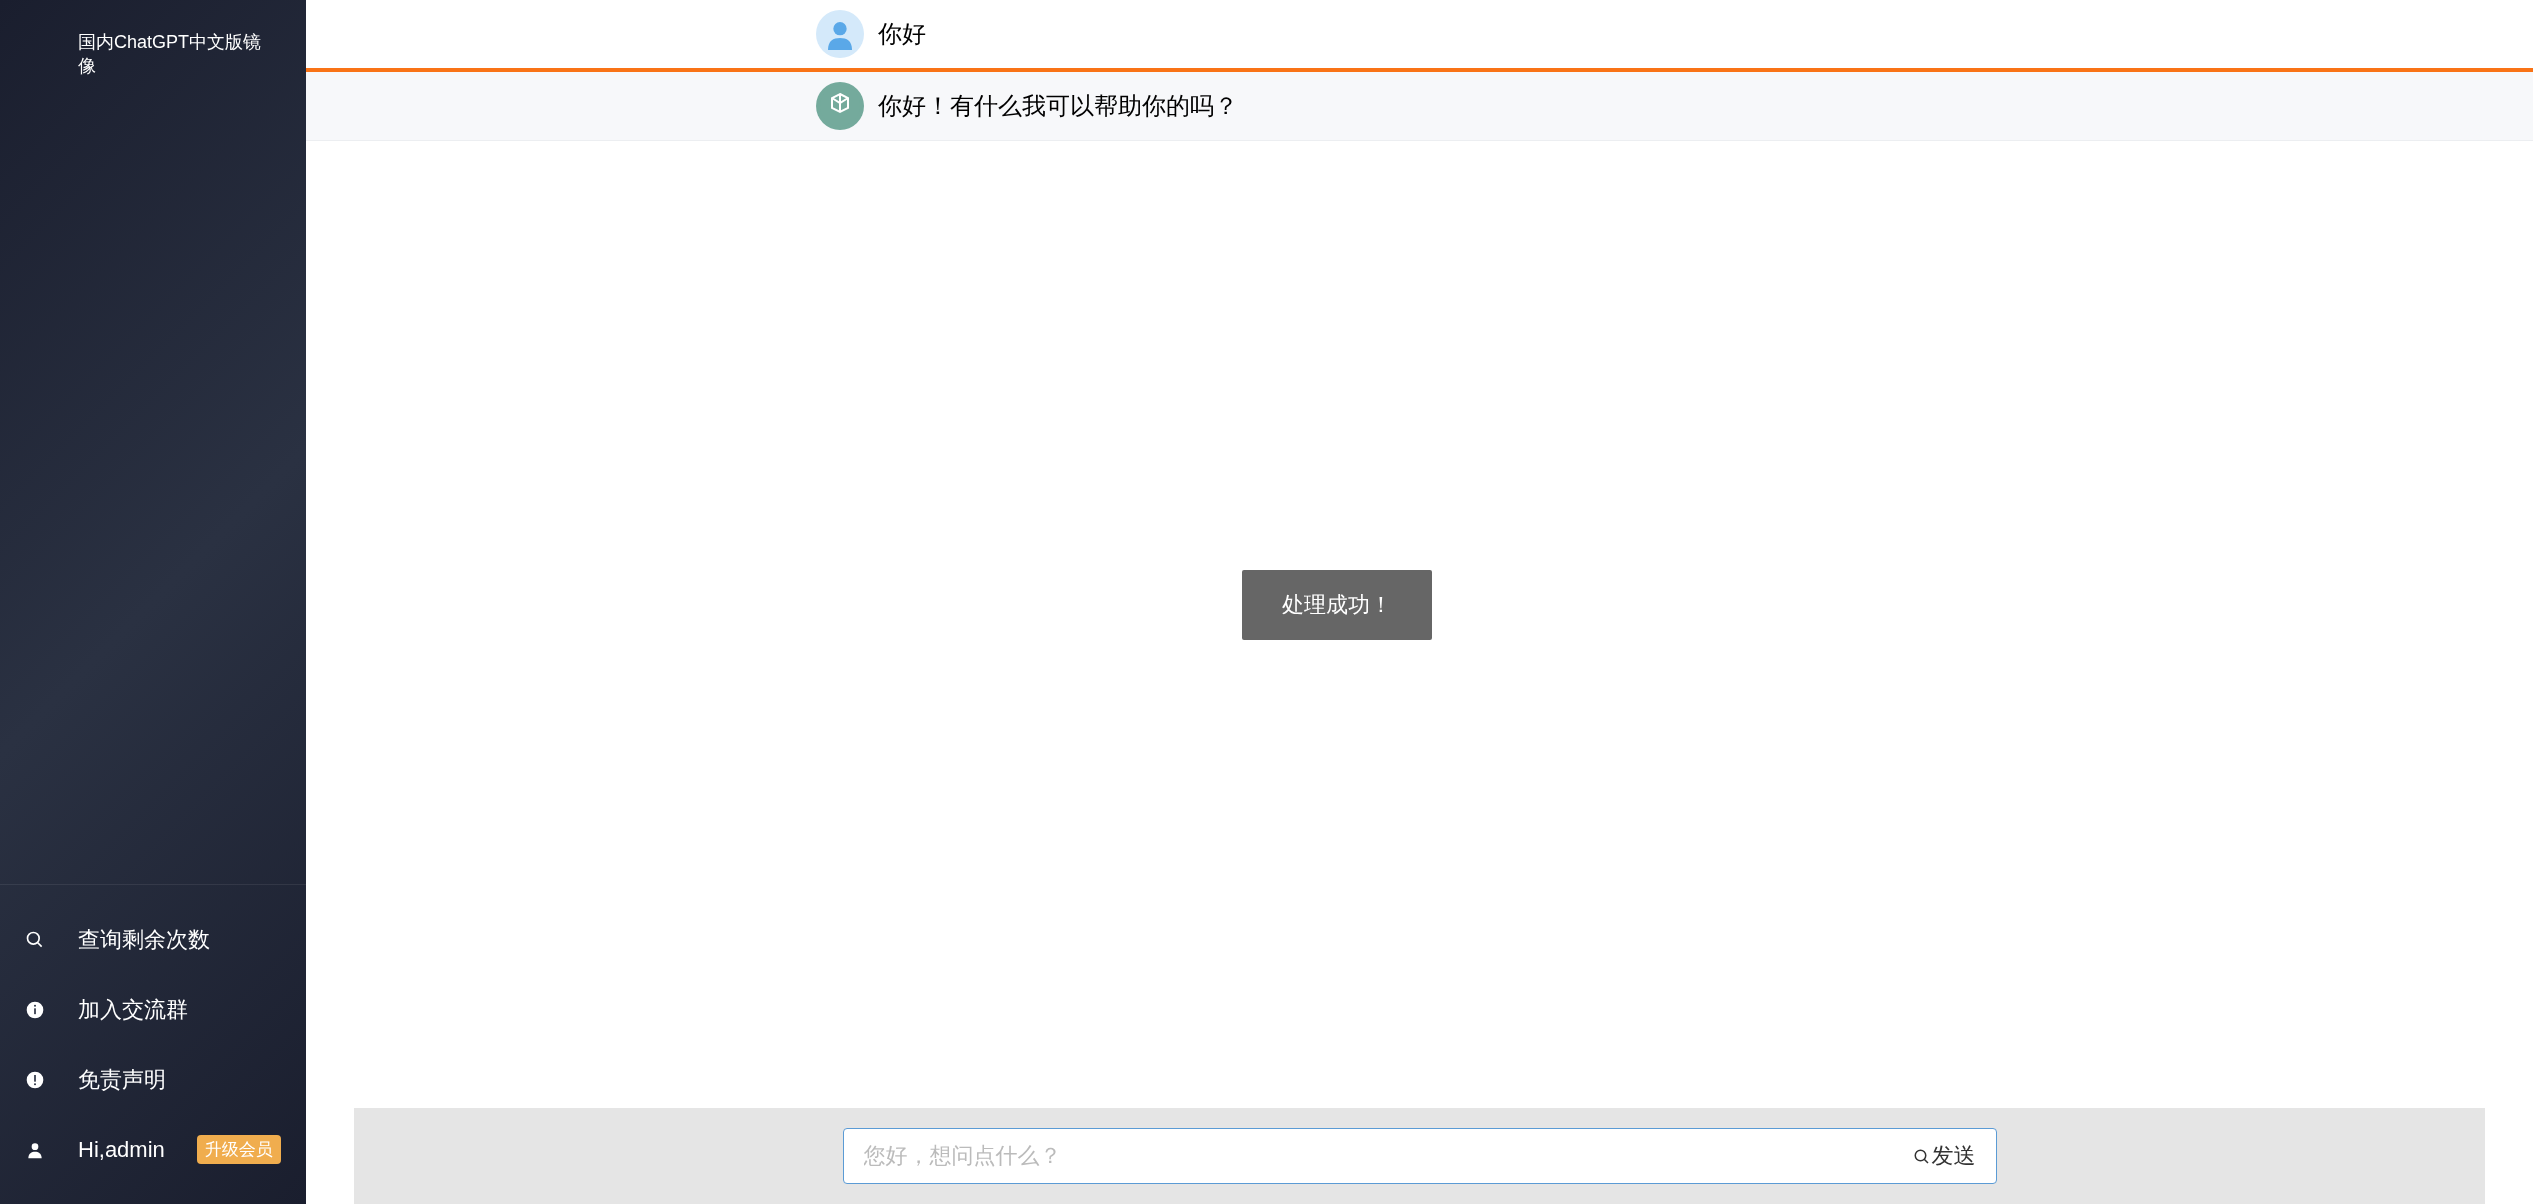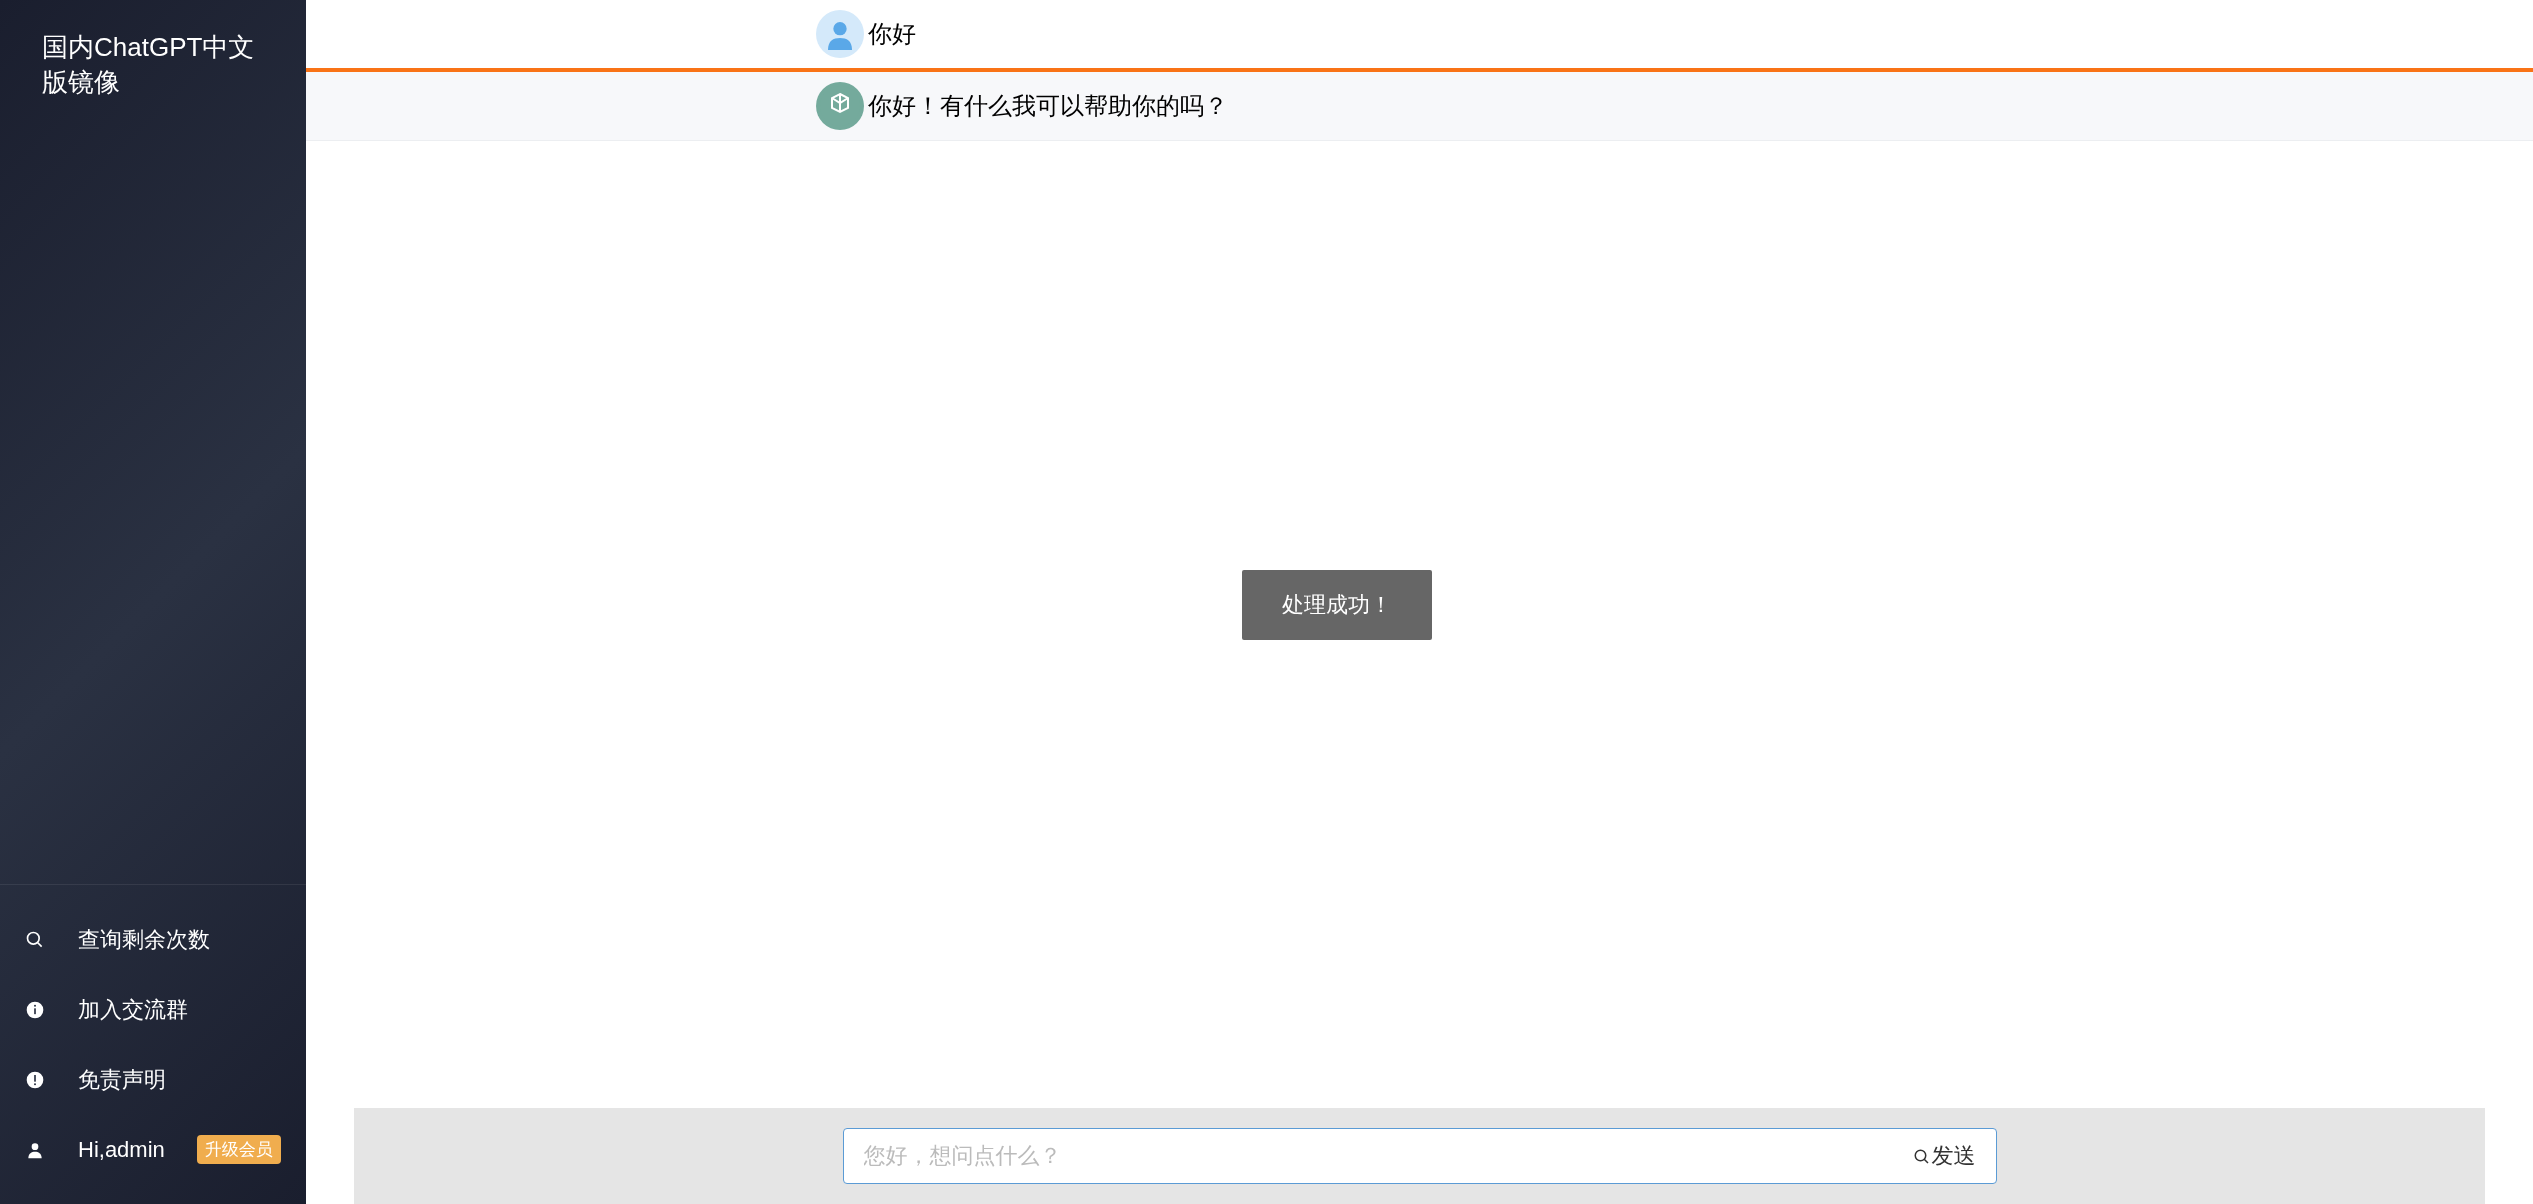--- a/index.html
+++ b/index.html
@@ -17,22 +17,23 @@
     .sidebar {
       width: 306px;
       height: 100%;
       background: linear-gradient(135deg, #1a1e2e 0%, #2a3142 50%, #1a1e2e 100%);
       display: flex;
       flex-direction: column;
       color: #ffffff;
     }
     .sidebar-title {
       padding: 30px 42px;
-      font-size: 26px;
-      color: #ffffff;
+      font-size: 18px;
+      color: #ffffff;
+      margin-left: 36px;
     }
     .sidebar-spacer {
       flex: 1;
     }
     .sidebar-divider {
       border-top: 1px solid rgba(255,255,255,0.08);
     }
     .sidebar-menu {
       padding: 20px 0;
     }
@@ -71,21 +72,21 @@
       position: relative;
     }
     .chat-area {
       flex: 1;
       overflow-y: auto;
     }
     .message-row {
       display: flex;
       align-items: center;
       padding: 10px 0 10px 510px;
-      gap: 4px;
+      gap: 14px;
       text-align: center;
     }
     .message-row.user {
       background: #ffffff;
     }
     .message-row.assistant {
       background: #f7f8fa;
       border-bottom: 1px solid #eceef1;
       border-top: 4px solid #f97316;
     }

